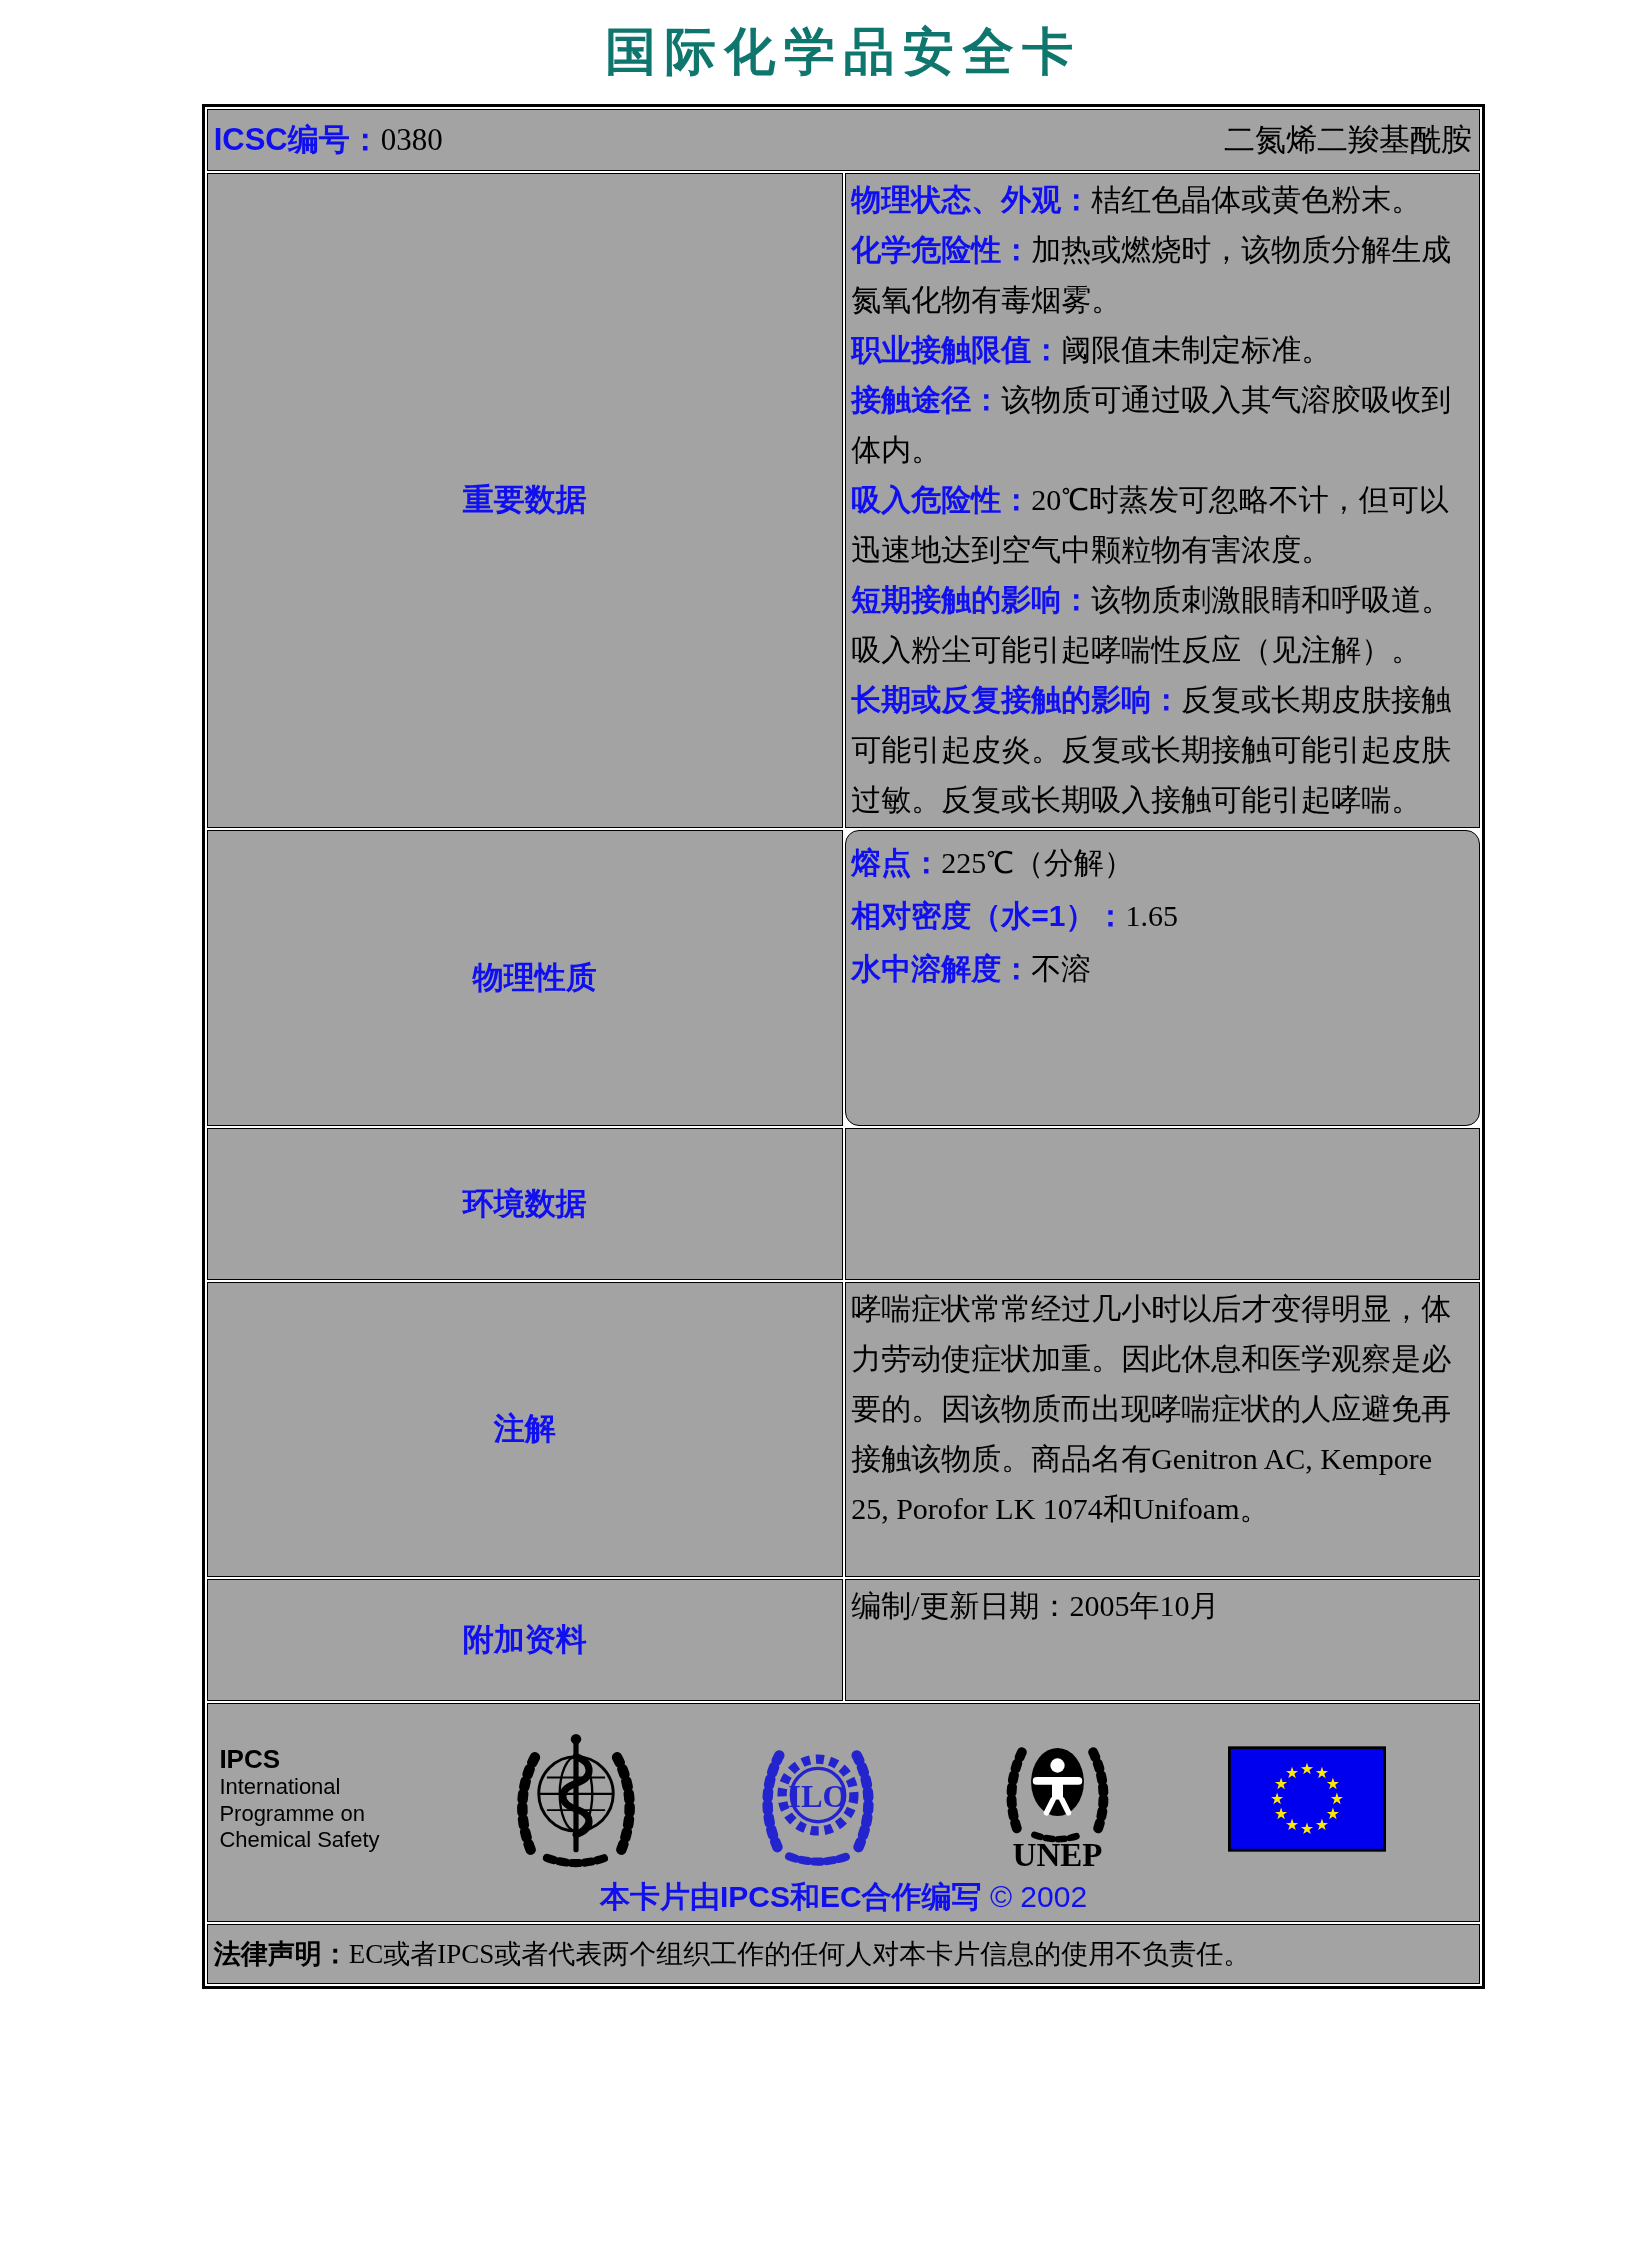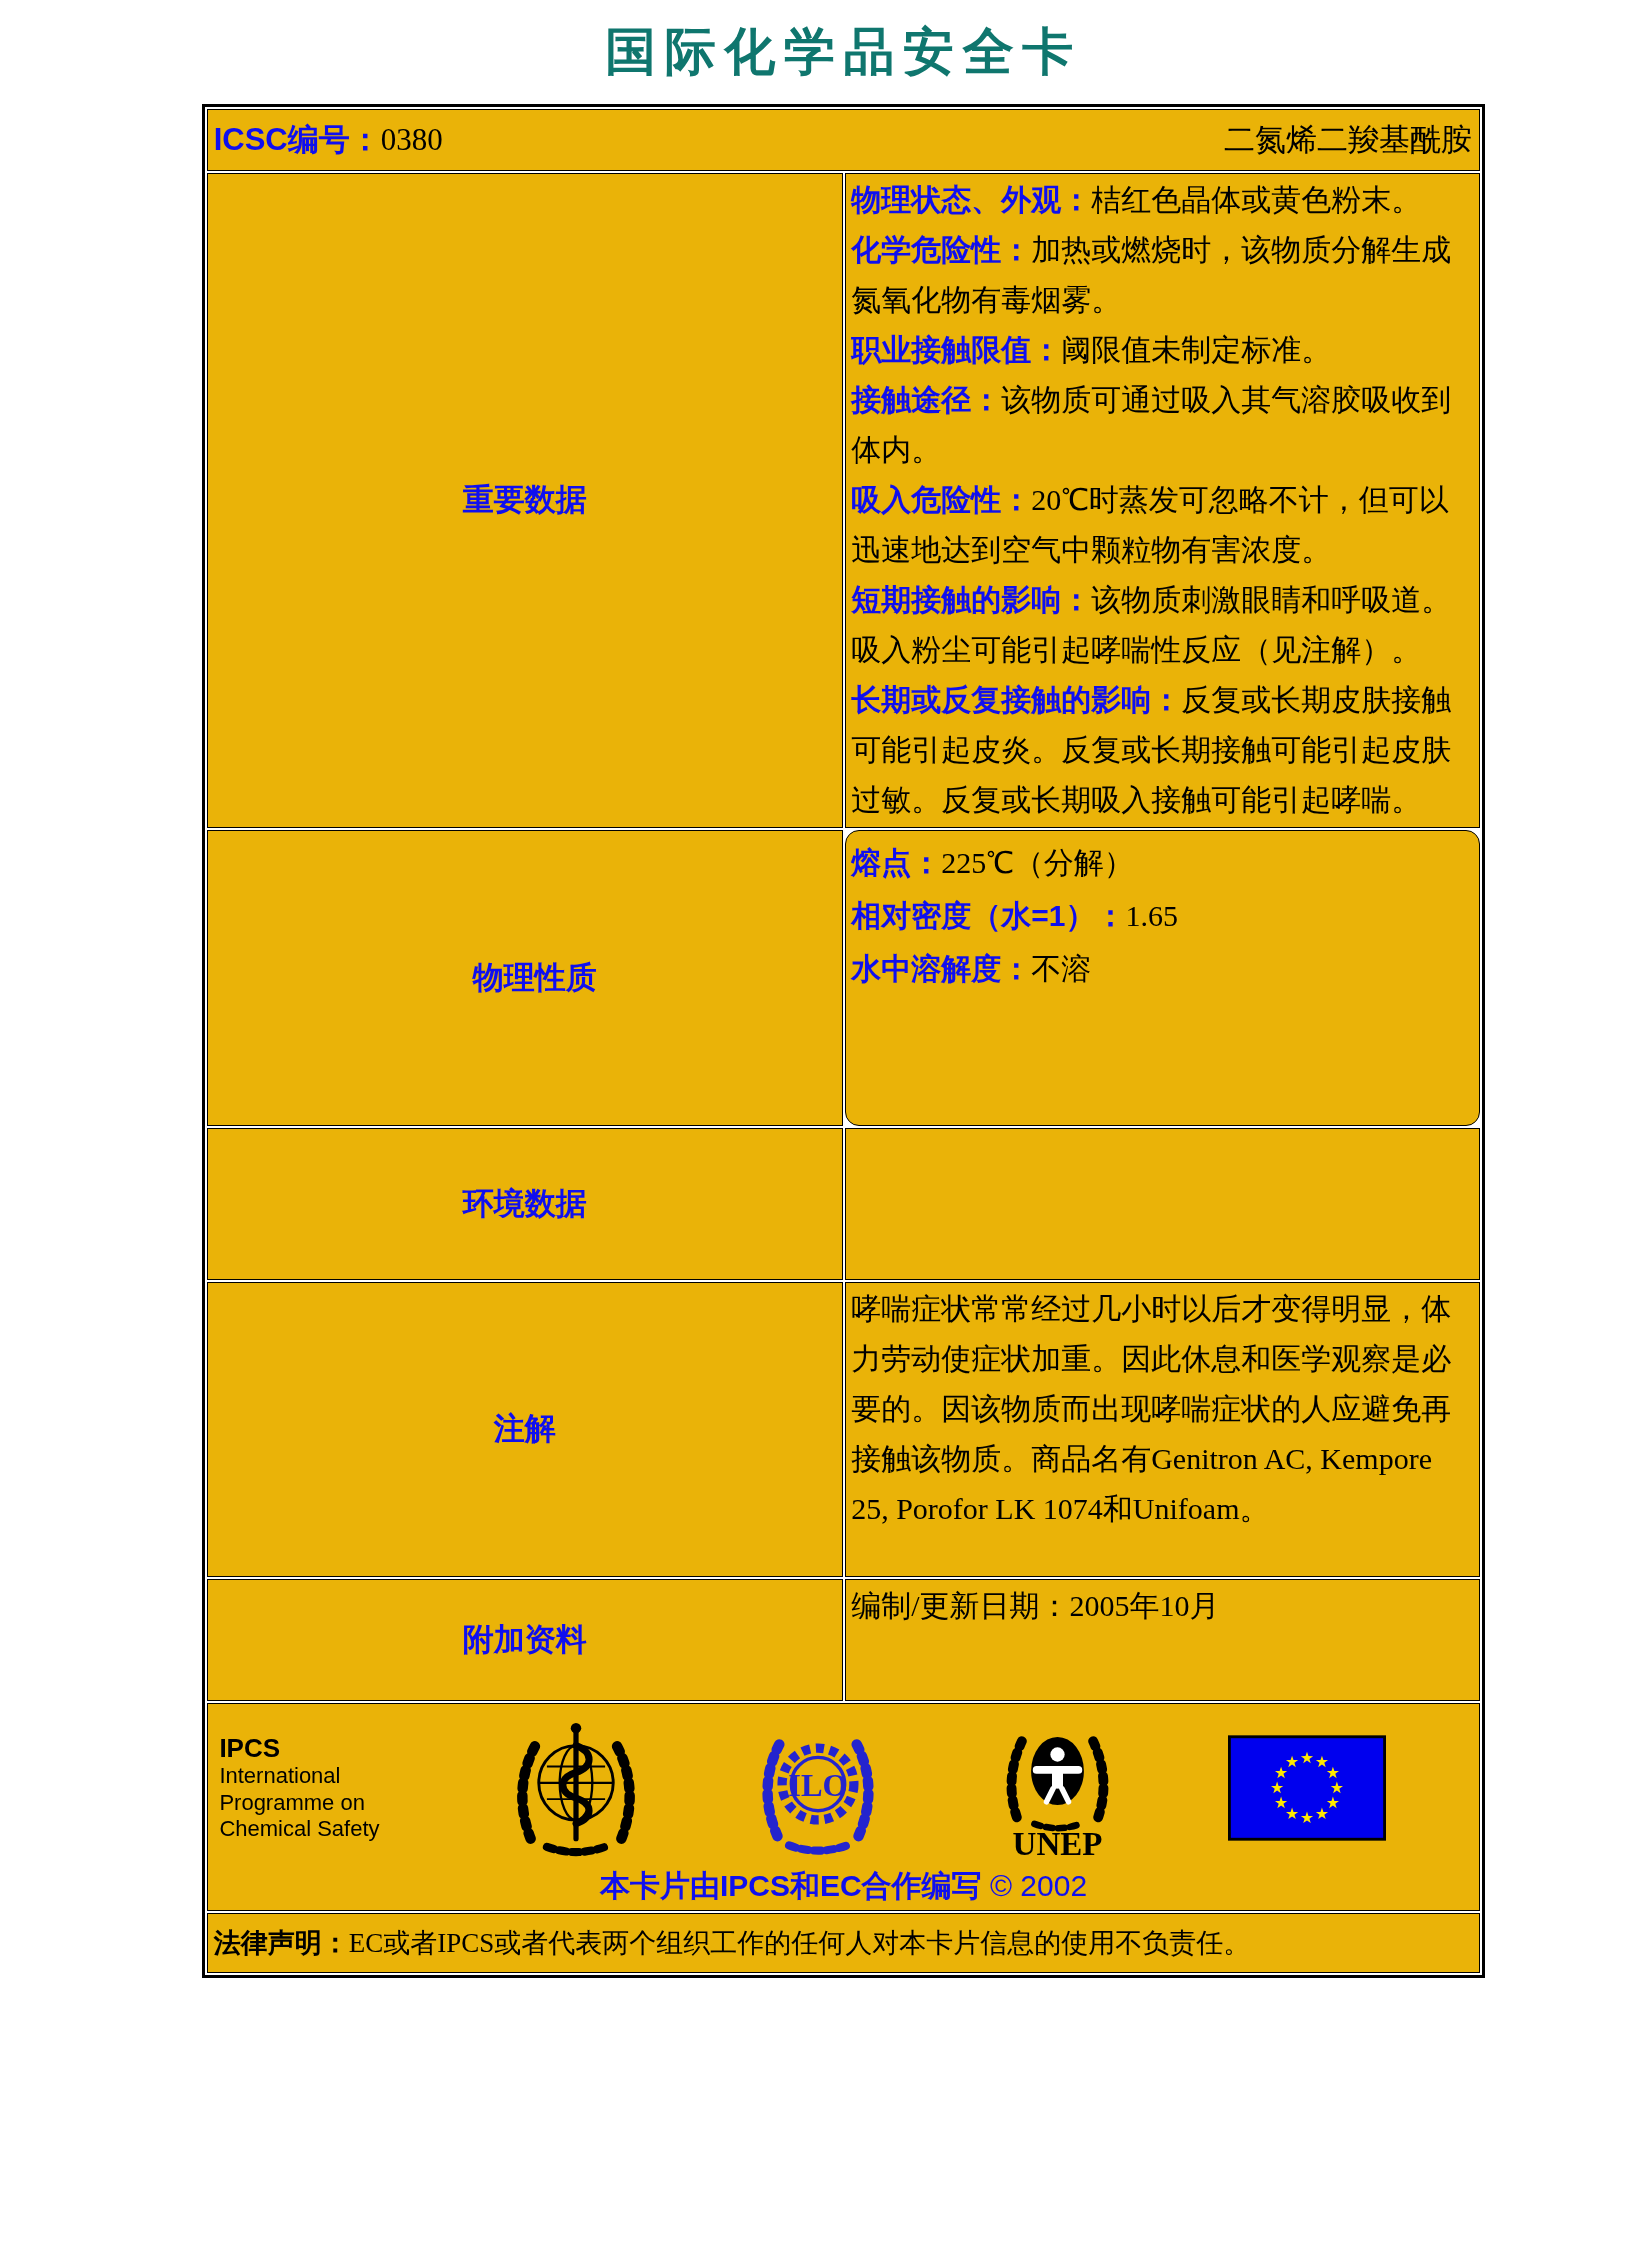--- a/index.html
+++ b/index.html
@@ -4,37 +4,37 @@
 <style>
   html,body{margin:0;padding:0;background:#fff;}
   .page{width:1633px;height:2261px;background:#fff;position:relative;
         font-family:"Liberation Sans",sans-serif;overflow:hidden;}
   .doc{width:1283px;margin-left:202px;}
   .title{height:104px;display:flex;align-items:center;justify-content:center;
          color:#0f766e;font-weight:bold;font-size:51px;letter-spacing:8.6px;
          font-family:"DejaVu Sans",sans-serif;}
   table.card{border-collapse:separate;border-spacing:2.9px;border:3.6px solid #000;
              width:1283px;table-layout:fixed;background:#fff;}
-  td{border:1.4px solid #000;background:#eab308;vertical-align:top;padding:1.4px 7.1px 1.4px 5.7px;}
+  td{border:1.4px solid #000;background:#a3a3a3;vertical-align:top;padding:1.4px 7.1px 1.4px 5.7px;}
   td.side{width:166px;text-align:center;vertical-align:middle;
           color:#0F0FEF;font-size:31px;font-weight:bold;
           font-family:"Liberation Sans",sans-serif;padding:0;}
   .hdr{display:flex;justify-content:space-between;align-items:center;height:57px;
        font-size:31px;}
   .hdr .k{color:#0F0FEF;font-weight:bold;font-family:"Liberation Sans",sans-serif;}
   .hdr .num{color:#000;font-family:"Liberation Serif",serif;}
   .hdr .name{color:#000;font-family:"Liberation Serif",serif;margin-left:26px;}
   .item{font-size:30px;line-height:50px;color:#000;
         font-family:"Liberation Serif",serif;text-align:left;}
   .item .k{color:#0F0FEF;font-weight:bold;font-family:"Liberation Sans",sans-serif;}
   .item .kblack{color:#000;font-weight:normal;font-family:"Liberation Serif",serif;}
   .phys .item{line-height:53px;}
   .notes-text{font-size:30px;line-height:50px;color:#000;
               font-family:"Liberation Serif",serif;text-align:left;}
-  .logos-cell{padding:8px 0 0 0;}
+  .logos-cell{padding:19px 0 0 0;}
   .logos{display:flex;align-items:center;justify-content:space-between;
          padding:2.9px 93px 0 11.4px;height:147px;}
   .ipcs-block{width:182px;color:#000;}
   .ipcs-title{font-size:26px;font-weight:bold;line-height:30px;}
   .ipcs-line{font-size:22px;line-height:26.4px;}
   .caption{text-align:center;color:#1010EE;font-weight:bold;font-size:30px;
            margin-top:4.3px;font-family:"Liberation Sans",sans-serif;}
   .caption .cc{font-weight:normal;}
   .legal{display:flex;align-items:center;height:54px;font-size:27px;}
   .legal .k{color:#000;font-weight:bold;font-family:"Liberation Sans",sans-serif;}

